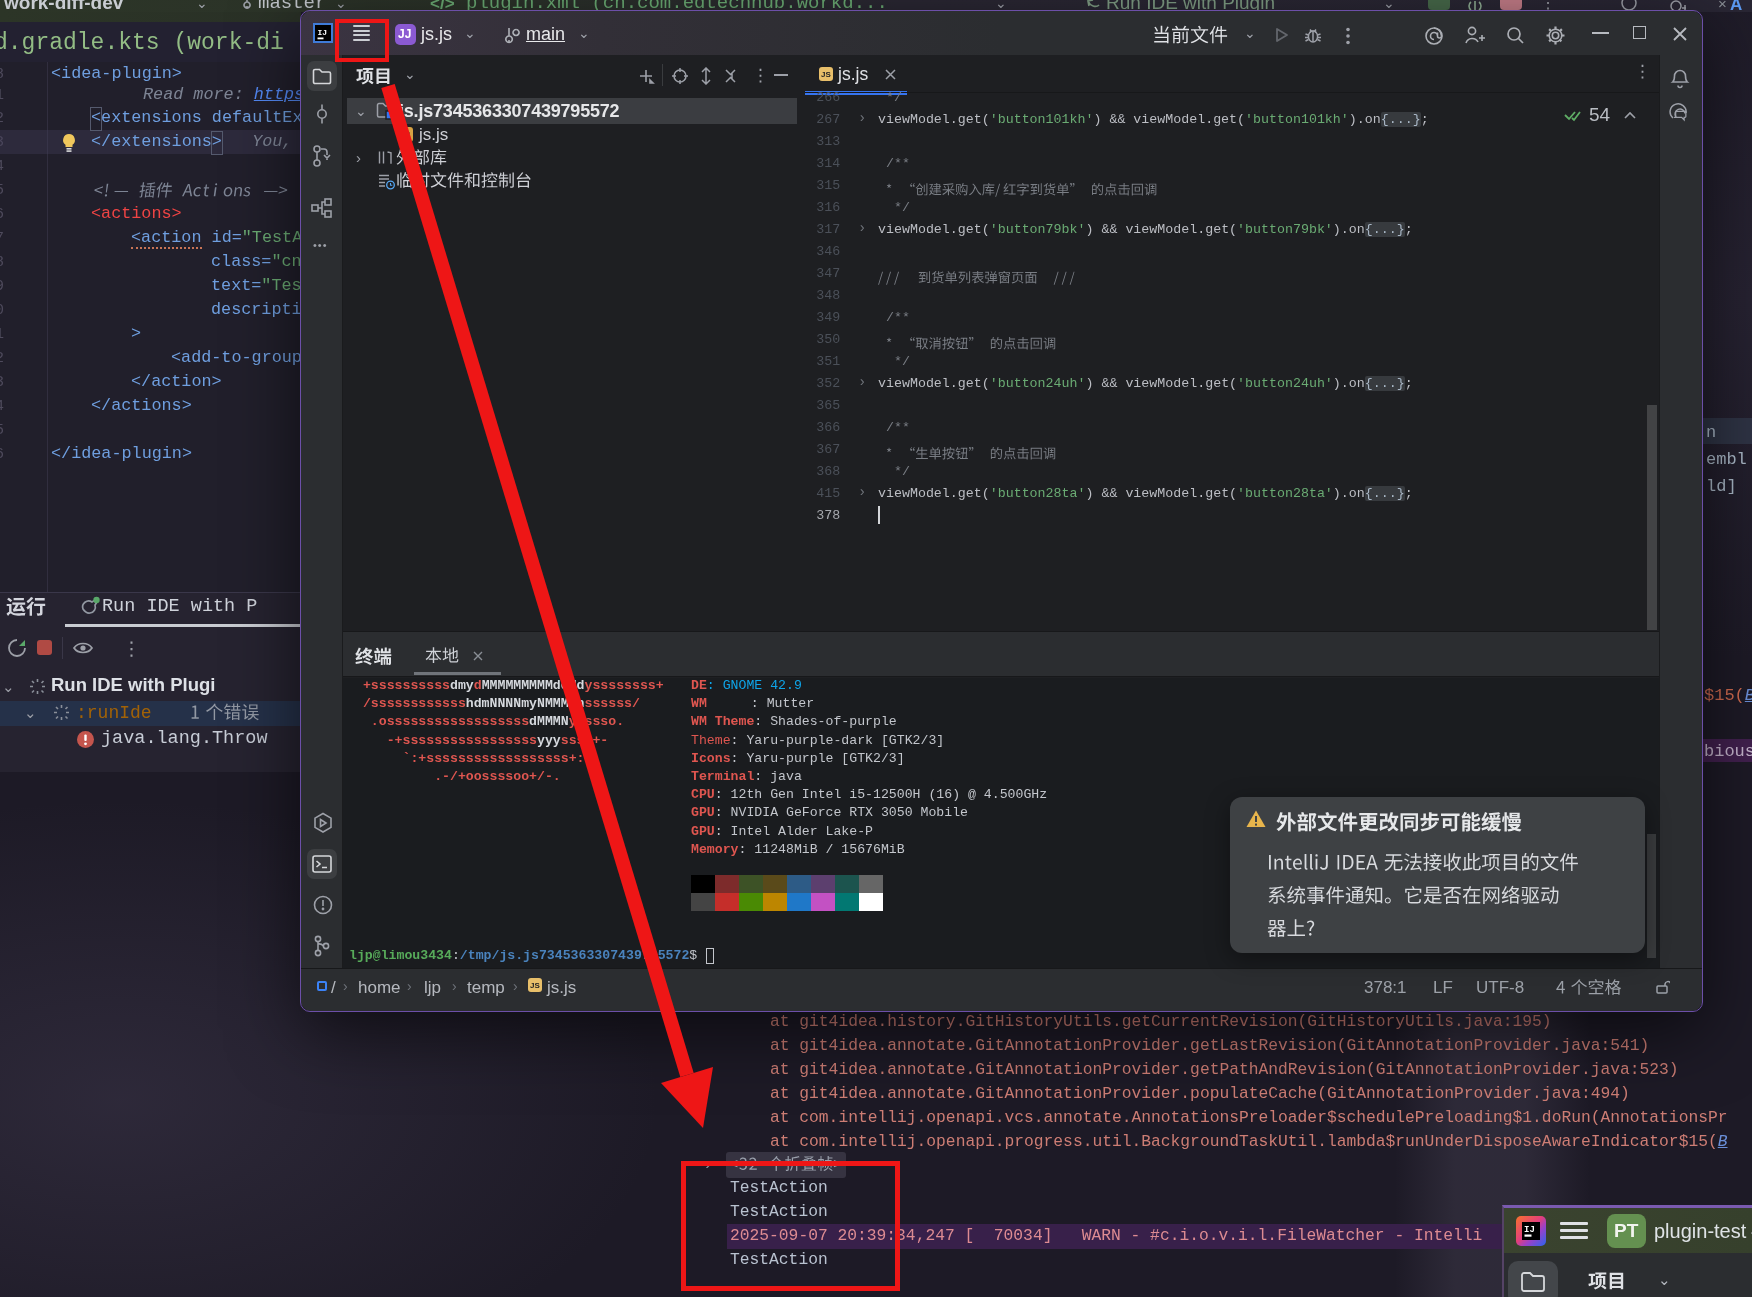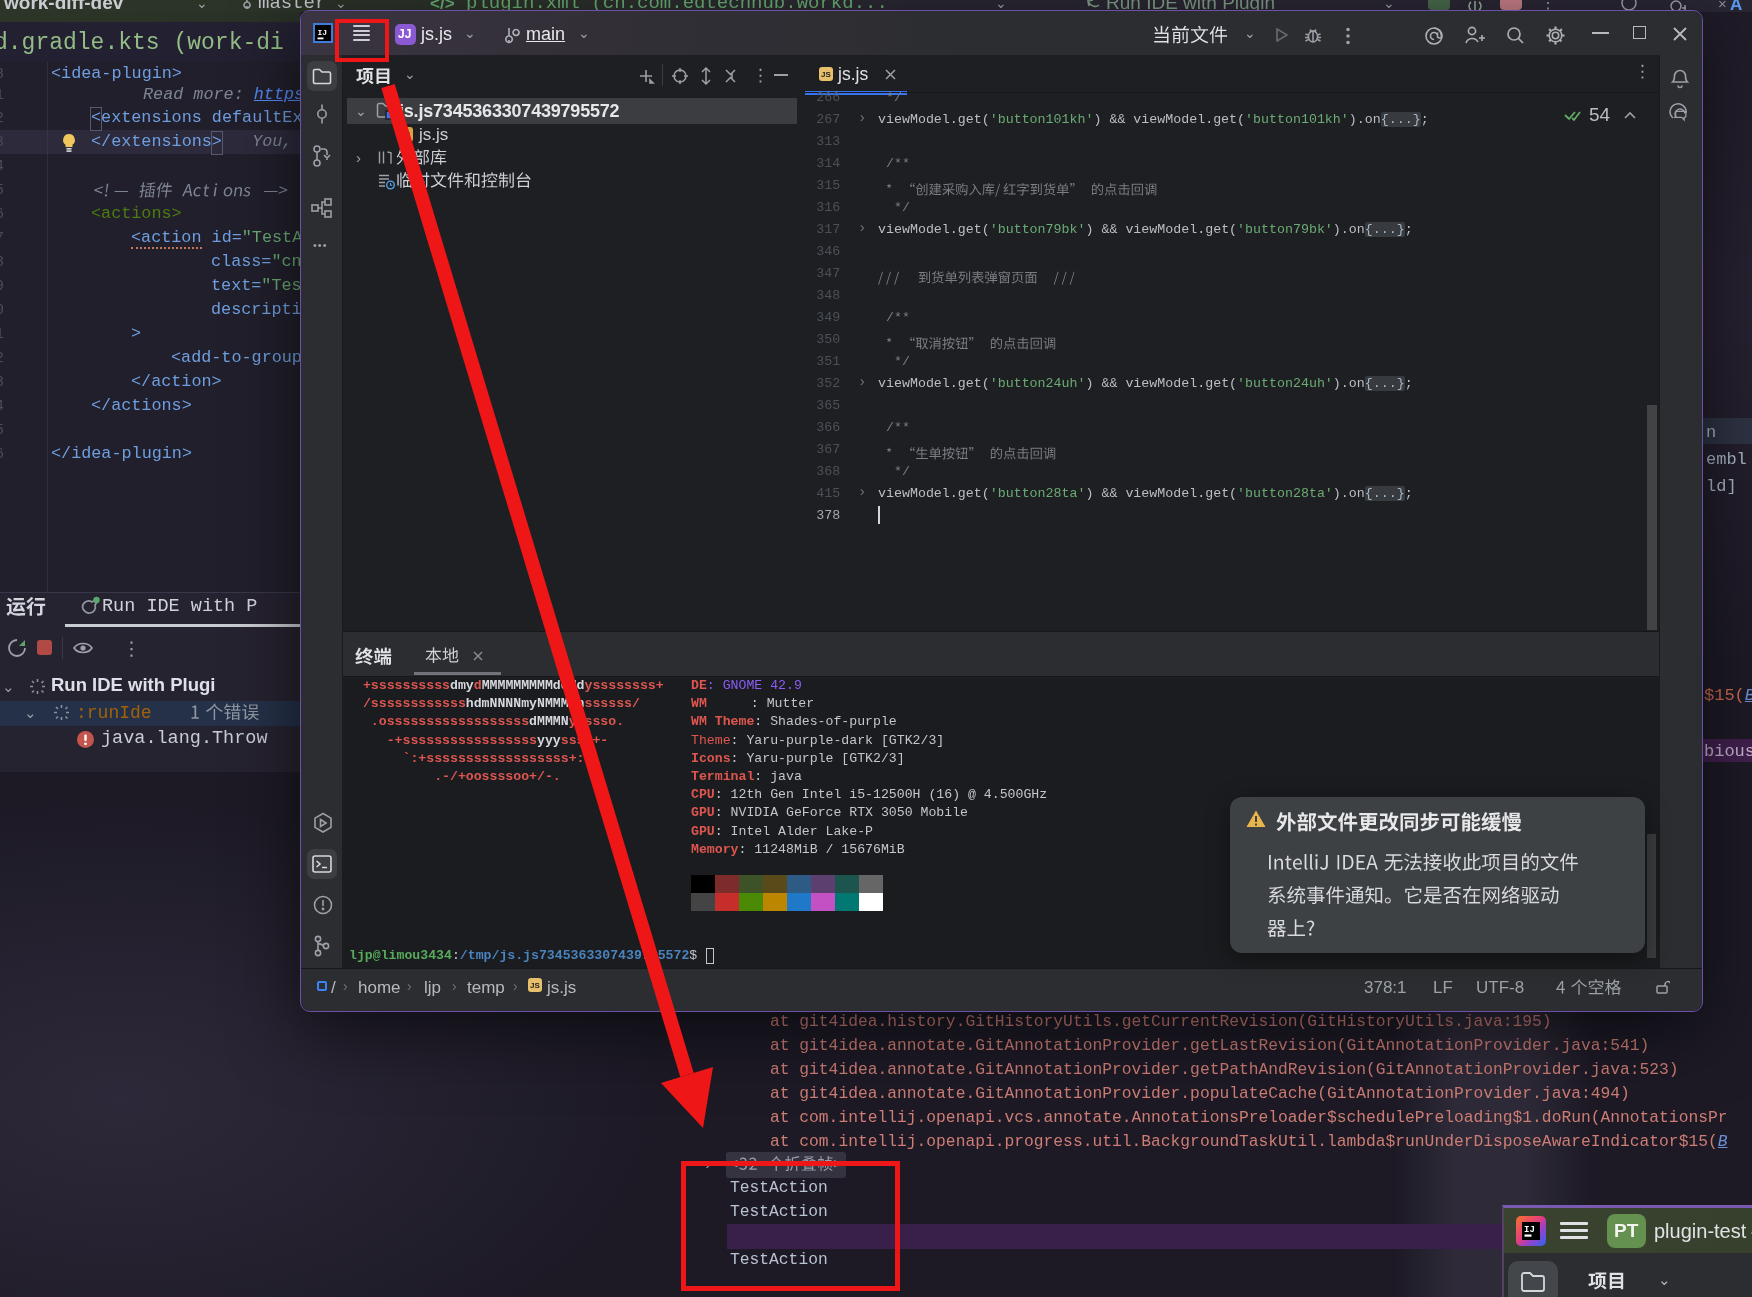--- a/index.html
+++ b/index.html
@@ -58,21 +58,21 @@
     <div style="position:absolute;left:0px;top:130px;width:301px;height:24px;background:rgba(70,64,92,0.35);"></div>
     <svg style="position:absolute;left:58px;top:131px" width="22" height="22" viewBox="0 0 22 22">
       <path d="M11 3 a6 6 0 0 1 3.5 10.8 l0 2.2 h-7 l0 -2.2 A6 6 0 0 1 11 3z" fill="#f0c75c"></path>
       <rect x="8.5" y="17" width="5" height="1.6" fill="#d9d9d9"></rect>
       <rect x="8.5" y="19.3" width="5" height="1.6" fill="#d9d9d9"></rect>
     </svg>
     <div style="position:absolute;left:51px;top:65.9px;font:16.8px 'Liberation Mono',monospace;line-height:1;white-space:pre;"><span style="color:#6f9fe0;">&lt;idea-plugin&gt;</span></div>
     <div style="position:absolute;left:143px;top:86.9px;font:16.8px 'Liberation Mono',monospace;line-height:1;white-space:pre;"><span style="color:#7d8494;font-style:italic;">Read more: </span><span style="color:#548af7;font-style:italic;text-decoration:underline;">https</span></div>
     <div style="position:absolute;left:91px;top:109.9px;font:16.8px 'Liberation Mono',monospace;line-height:1;white-space:pre;"><span style="color:#6f9fe0;">&lt;extensions</span><span style="color:#6f9fe0;"> defaultEx</span></div>
     <div style="position:absolute;left:91px;top:133.9px;font:16.8px 'Liberation Mono',monospace;line-height:1;white-space:pre;"><span style="color:#6f9fe0;">&lt;/extensions&gt;</span><span style="color:#7d8494;font-style:italic;">   You,</span></div>
-    <div style="position:absolute;left:91px;top:205.9px;font:16.8px 'Liberation Mono',monospace;line-height:1;white-space:pre;"><span style="color:#4d7c0f;">&lt;actions&gt;</span></div>
+    <div style="position:absolute;left:91px;top:205.9px;font:16.8px 'Liberation Mono',monospace;line-height:1;white-space:pre;"><span style="color:#ef4444;">&lt;actions&gt;</span></div>
     <div style="position:absolute;left:131px;top:229.9px;font:16.8px 'Liberation Mono',monospace;line-height:1;white-space:pre;"><span style="color:#6f9fe0;border-bottom:2px dotted #c87456;">&lt;action</span><span style="color:#6f9fe0;"> id=</span><span style="color:#6aab73;">"TestA</span></div>
     <div style="position:absolute;left:211px;top:253.9px;font:16.8px 'Liberation Mono',monospace;line-height:1;white-space:pre;"><span style="color:#6f9fe0;">class=</span><span style="color:#6aab73;">"cn</span></div>
     <div style="position:absolute;left:211px;top:277.9px;font:16.8px 'Liberation Mono',monospace;line-height:1;white-space:pre;"><span style="color:#6f9fe0;">text=</span><span style="color:#6aab73;">"Tes</span></div>
     <div style="position:absolute;left:211px;top:301.9px;font:16.8px 'Liberation Mono',monospace;line-height:1;white-space:pre;"><span style="color:#6f9fe0;">descripti</span></div>
     <div style="position:absolute;left:131px;top:325.9px;font:16.8px 'Liberation Mono',monospace;line-height:1;white-space:pre;"><span style="color:#6f9fe0;">&gt;</span></div>
     <div style="position:absolute;left:171px;top:349.9px;font:16.8px 'Liberation Mono',monospace;line-height:1;white-space:pre;"><span style="color:#6f9fe0;">&lt;add-to-group</span></div>
     <div style="position:absolute;left:131px;top:373.9px;font:16.8px 'Liberation Mono',monospace;line-height:1;white-space:pre;"><span style="color:#6f9fe0;">&lt;/action&gt;</span></div>
     <div style="position:absolute;left:91px;top:397.9px;font:16.8px 'Liberation Mono',monospace;line-height:1;white-space:pre;"><span style="color:#6f9fe0;">&lt;/actions&gt;</span></div>
     <div style="position:absolute;left:51px;top:445.9px;font:16.8px 'Liberation Mono',monospace;line-height:1;white-space:pre;"><span style="color:#6f9fe0;">&lt;/idea-plugin&gt;</span></div>
     <svg style="position:absolute;left:93px;top:177px;overflow:visible" width="215" height="29" viewBox="0 -19.3 215 29">
@@ -132,20 +132,21 @@
     <div style="position:absolute;left:770px;top:1110.3px;font:normal 16.3px 'Liberation Mono',monospace;color:#cd7d74;line-height:1;white-space:pre;">at com.intellij.openapi.vcs.annotate.AnnotationsPreloader$schedulePreloading$1.doRun(AnnotationsPr</div>
     <div style="position:absolute;left:770px;top:1134.3px;font:16.3px 'Liberation Mono',monospace;line-height:1;white-space:pre;"><span style="color:#cd7d74;">at com.intellij.openapi.progress.util.BackgroundTaskUtil.lambda$runUnderDisposeAwareIndicator$15(</span><span style="color:#6a8fd8;font-style:italic;text-decoration:underline;">B</span></div>
     <div style="position:absolute;left:703px;top:1155.7px;font:normal 17px 'Liberation Mono',monospace;color:#8a8f99;line-height:1;white-space:pre;">›</div>
     <div style="position:absolute;left:726px;top:1152px;width:120px;height:26px;background:rgba(112,110,128,0.30);border-radius:3px;"></div>
     <svg style="position:absolute;left:729px;top:1151px;overflow:visible" width="134" height="28" viewBox="0 -18.7 134 28">
       <path d="M8.4 -2.4L8.4 -3.7L4.6 -5.1L2.1 -6.0L2.1 -6.1L4.6 -7.0L8.4 -8.4L8.4 -9.7L0.6 -6.6L0.6 -5.5ZM14.1 0.2C16.2 0.2 17.9 -1.1 17.9 -3.2C17.9 -4.8 16.8 -5.9 15.4 -6.2L15.4 -6.3C16.7 -6.7 17.5 -7.7 17.5 -9.2C17.5 -11.1 16 -12.2 14 -12.2C12.6 -12.2 11.6 -11.6 10.7 -10.7L11.5 -9.8C12.2 -10.5 13 -11 14 -11.0C15.2 -11 16 -10.2 16 -9.1C16 -7.8 15.2 -6.8 12.7 -6.8L12.7 -5.6C15.5 -5.6 16.4 -4.7 16.4 -3.2C16.4 -1.9 15.4 -1 14 -1.0C12.6 -1 11.7 -1.7 11 -2.4L10.3 -1.4C11 -0.6 12.2 0.2 14.1 0.2ZM20.3 0.0L27.8 0.0L27.8 -1.3L24.5 -1.3C23.9 -1.3 23.1 -1.2 22.5 -1.2C25.3 -3.8 27.2 -6.3 27.2 -8.7C27.2 -10.8 25.9 -12.2 23.7 -12.2C22.2 -12.2 21.2 -11.5 20.2 -10.4L21.1 -9.6C21.7 -10.4 22.6 -11 23.6 -11.0C25 -11 25.8 -10 25.8 -8.6C25.8 -6.5 24 -4.2 20.3 -0.9ZM46.6 -8.9L46.6 1.3L47.9 1.3L47.9 -8.9ZM47.4 -13.7C45.7 -11 42.8 -8.6 39.7 -7.3C40 -7 40.4 -6.5 40.6 -6.1C43.1 -7.4 45.5 -9.3 47.3 -11.5C49.5 -9 51.6 -7.4 54 -6.1C54.2 -6.5 54.6 -7 54.9 -7.2C52.4 -8.5 50.1 -10 48 -12.5L48.5 -13.2ZM62.8 -12.2L62.8 -7.1C62.8 -4.5 62.6 -1.8 61 0.5C61.3 0.7 61.8 1 62 1.3C63.7 -1.2 64 -4.1 64 -7.1L67.1 -7.1L67.1 1.2L68.3 1.2L68.3 -7.1L71.1 -7.1L71.1 -8.3L64 -8.3L64 -11.3C66.3 -11.6 68.8 -12 70.5 -12.5L69.7 -13.6C68.1 -13 65.2 -12.5 62.8 -12.2ZM58.6 -13.7L58.6 -10.4L56.3 -10.4L56.3 -9.2L58.6 -9.2L58.6 -5.7L56 -5.1L56.4 -3.9L58.6 -4.5L58.6 -0.2C58.6 0 58.5 0.1 58.3 0.1C58 0.1 57.4 0.1 56.6 0.1C56.8 0.4 57 0.9 57 1.2C58.1 1.2 58.7 1.2 59.2 1.0C59.6 0.8 59.8 0.5 59.8 -0.2L59.8 -4.9L62.1 -5.6L61.9 -6.7L59.8 -6.1L59.8 -9.2L62 -9.2L62 -10.4L59.8 -10.4L59.8 -13.7ZM75.8 -11.7C76.9 -11.6 78 -11.4 79.1 -11.1C77.7 -10.8 76.1 -10.6 74.6 -10.5C74.7 -10.3 74.9 -10 75 -9.7C76.9 -9.9 78.9 -10.2 80.7 -10.8C82 -10.4 83.1 -10.1 84 -9.7L84.7 -10.4C84 -10.7 83 -10.9 82 -11.2C83.1 -11.7 84 -12.2 84.7 -12.9L84.1 -13.3L83.9 -13.3L75.2 -13.3L75.2 -12.5L82.8 -12.5C82.2 -12.1 81.5 -11.8 80.7 -11.5C79.3 -11.9 77.8 -12.1 76.3 -12.3ZM73.1 -6.1L73.1 -3.9L74.2 -3.9L74.2 -5.3L85.5 -5.3L85.5 -3.9L86.7 -3.9L86.7 -6.1L85.9 -6.1L86.7 -6.8C86.1 -7.1 85.4 -7.4 84.6 -7.7C85.4 -8.1 86.1 -8.7 86.6 -9.4L85.9 -9.7L85.7 -9.7L80.2 -9.7L80.2 -8.9L85 -8.9C84.6 -8.6 84.1 -8.3 83.6 -8.1C82.7 -8.3 81.9 -8.6 81 -8.8L80.4 -8.2C81.1 -8 81.8 -7.8 82.5 -7.6C81.6 -7.3 80.7 -7.1 79.8 -6.9C80 -6.8 80.2 -6.4 80.3 -6.2C81.4 -6.4 82.6 -6.7 83.6 -7.2C84.5 -6.8 85.3 -6.5 85.8 -6.1L73.3 -6.1C74.5 -6.4 75.6 -6.7 76.6 -7.2C77.4 -6.8 78.1 -6.5 78.6 -6.2L79.4 -6.8C78.9 -7.1 78.2 -7.4 77.5 -7.7C78.3 -8.2 79 -8.7 79.4 -9.4L78.8 -9.7L78.6 -9.7L73.4 -9.7L73.4 -8.9L77.8 -8.9C77.5 -8.6 77.1 -8.3 76.6 -8.1C75.8 -8.3 75 -8.6 74.3 -8.8L73.7 -8.2C74.3 -8 74.9 -7.8 75.5 -7.6C74.7 -7.3 73.7 -7 72.7 -6.9C72.9 -6.7 73.2 -6.4 73.3 -6.1ZM76.5 -2.3L83.1 -2.3L83.1 -1.5L76.5 -1.5ZM76.5 -3.0L76.5 -3.8L83.1 -3.8L83.1 -3.0ZM76.5 -0.8L83.1 -0.8L83.1 0.0L76.5 0.0ZM75.4 -4.6L75.4 0.0L72.6 0.0L72.6 0.9L87.1 0.9L87.1 0.0L84.3 0.0L84.3 -4.6ZM99.5 -1.0C100.7 -0.3 102.2 0.7 102.9 1.3L103.6 0.5C102.9 -0.2 101.3 -1.1 100.1 -1.7ZM98.7 -7.4L98.7 -4.5C98.7 -2.9 98.3 -0.9 94.4 0.3C94.6 0.6 95 1 95.1 1.3C99.2 -0.2 99.9 -2.5 99.9 -4.5L99.9 -7.4ZM95.9 -9.7L95.9 -2.0L97 -2.0L97 -8.6L101.5 -8.6L101.5 -2.1L102.6 -2.1L102.6 -9.7L99.8 -9.7L99.8 -11.1L103.5 -11.1L103.5 -12.2L99.8 -12.2L99.8 -13.7L98.6 -13.7L98.6 -9.7ZM89.3 -10.6L89.3 -2.1L90.2 -2.1L90.2 -9.5L91.5 -9.5L91.5 1.3L92.5 1.3L92.5 -9.5L93.8 -9.5L93.8 -3.4C93.8 -3.3 93.8 -3.3 93.7 -3.2C93.6 -3.2 93.3 -3.2 92.9 -3.3C93 -3 93.2 -2.5 93.2 -2.2C93.8 -2.2 94.1 -2.2 94.4 -2.4C94.7 -2.6 94.8 -2.9 94.8 -3.4L94.8 -10.6L92.5 -10.6L92.5 -13.7L91.5 -13.7L91.5 -10.6ZM104.9 -2.4L112.8 -5.5L112.8 -6.6L104.9 -9.7L104.9 -8.4L108.8 -7.0L111.2 -6.1L111.2 -6.0L108.8 -5.1L104.9 -3.7Z" fill="#9aa0ac"></path>
     </svg>
     <div style="position:absolute;left:730px;top:1180.3px;font:normal 16.3px 'Liberation Mono',monospace;color:#b9c2d0;line-height:1;white-space:pre;">TestAction</div>
     <div style="position:absolute;left:730px;top:1204.3px;font:normal 16.3px 'Liberation Mono',monospace;color:#b9c2d0;line-height:1;white-space:pre;">TestAction</div>
     <div style="position:absolute;left:727px;top:1224px;width:776px;height:25px;background:#38204a;"></div>
+    <div style="position:absolute;left:730px;top:1228.3px;font:normal 16.3px 'Liberation Mono',monospace;color:#dd8b92;line-height:1;white-space:pre;">2025-09-07 20:39:34,247 [  70034]   WARN - #c.i.o.v.i.l.FileWatcher - Intelli</div>
     <div style="position:absolute;left:730px;top:1252.3px;font:normal 16.3px 'Liberation Mono',monospace;color:#b9c2d0;line-height:1;white-space:pre;">TestAction</div>
     <div style="position:absolute;left:1703px;top:418px;width:49px;height:26px;background:#2e3344;"></div>
     <div style="position:absolute;left:1706px;top:423.7px;font:normal 17px 'Liberation Mono',monospace;color:#a9b7c6;line-height:1;white-space:pre;">n</div>
     <div style="position:absolute;left:1706px;top:450.7px;font:normal 17px 'Liberation Mono',monospace;color:#a9b7c6;line-height:1;white-space:pre;">embl</div>
     <div style="position:absolute;left:1706px;top:477.7px;font:normal 17px 'Liberation Mono',monospace;color:#a9b7c6;line-height:1;white-space:pre;">ld]</div>
     <div style="position:absolute;left:1704px;top:686.7px;font:17px 'Liberation Mono',monospace;line-height:1;white-space:pre;"><span style="color:#cf6a4f;">$15(</span><span style="color:#6a8fd8;font-style:italic;text-decoration:underline;">B</span></div>
     <div style="position:absolute;left:1702px;top:739px;width:50px;height:23px;background:#41204e;"></div>
     <div style="position:absolute;left:1704px;top:742.7px;font:normal 17px 'Liberation Mono',monospace;color:#c5b5cd;line-height:1;white-space:pre;">bious</div>
     <div style="position:absolute;left:1502px;top:1205px;width:250px;height:92px;background:#2b2d30;border-top:3px solid #7a5ab0;border-left:2px solid #554366;"></div>
     <div style="position:absolute;left:1504px;top:1208px;width:248px;height:45px;background:linear-gradient(90deg,#3a432f,#36402c);"></div>
@@ -449,21 +450,21 @@
         <path d="M2 2 l8 8 M10 2 l-8 8" stroke="#8a8f96" stroke-width="1.4"></path>
       </svg>
       <div style="position:absolute;left:113px;top:661px;width:87px;height:3px;background:#70747a;"></div>
       <div style="position:absolute;left:42px;top:667px;width:1316px;height:290px;background:#1a1c1f;"></div>
       <div style="position:absolute;left:54px;top:667.9px;font:13.2px 'Liberation Mono',monospace;line-height:1;white-space:pre;font-weight:bold;"><span style="color:#df5650;"> +ssssssssss</span><span style="color:#d6d9de;">dmy</span><span style="color:#df5650;">d</span><span style="color:#d6d9de;">MMMMMMMMMdddd</span><span style="color:#df5650;">y</span><span style="color:#df5650;">ssssssss+</span></div>
       <div style="position:absolute;left:54px;top:686.1px;font:13.2px 'Liberation Mono',monospace;line-height:1;white-space:pre;font-weight:bold;"><span style="color:#df5650;"> /ssssssssssss</span><span style="color:#d6d9de;">hdmNNNNmyNMMMMh</span><span style="color:#df5650;">ssssss/</span></div>
       <div style="position:absolute;left:54px;top:704.3px;font:13.2px 'Liberation Mono',monospace;line-height:1;white-space:pre;font-weight:bold;"><span style="color:#df5650;">  .ossssssssssssssssss</span><span style="color:#d6d9de;">dMMMN</span><span style="color:#df5650;">ysssso.</span></div>
       <div style="position:absolute;left:54px;top:722.5px;font:13.2px 'Liberation Mono',monospace;line-height:1;white-space:pre;font-weight:bold;"><span style="color:#df5650;">    -+sssssssssssssssss</span><span style="color:#d6d9de;">yyy</span><span style="color:#df5650;">ssss+-</span></div>
       <div style="position:absolute;left:54px;top:740.7px;font:13.2px 'Liberation Mono',monospace;line-height:1;white-space:pre;font-weight:bold;"><span style="color:#df5650;">      `:+ssssssssssssssssss+:`</span></div>
       <div style="position:absolute;left:54px;top:758.9px;font:13.2px 'Liberation Mono',monospace;line-height:1;white-space:pre;font-weight:bold;"><span style="color:#df5650;">          .-/+oossssoo+/-.</span></div>
-      <div style="position:absolute;left:390px;top:667.9px;font:13.2px 'Liberation Mono',monospace;line-height:1;white-space:pre;"><span style="color:#df5650;font-weight:bold;">DE</span><span style="color:#8b5cf6;font-family:Liberation Mono, monospace;">: GNOME 42.9</span></div>
+      <div style="position:absolute;left:390px;top:667.9px;font:13.2px 'Liberation Mono',monospace;line-height:1;white-space:pre;"><span style="color:#df5650;font-weight:bold;">DE</span><span style="color:#0ea5e9;font-family:Liberation Mono, monospace;">: GNOME 42.9</span></div>
       <div style="position:absolute;left:390px;top:686.1px;font:13.2px 'Liberation Mono',monospace;line-height:1;white-space:pre;"><span style="color:#df5650;font-weight:bold;">WM</span><span style="color:#c3c6cc;margin-left:44px;">: Mutter</span></div>
       <div style="position:absolute;left:390px;top:704.3px;font:13.2px 'Liberation Mono',monospace;line-height:1;white-space:pre;"><span style="color:#df5650;font-weight:bold;">WM Theme</span><span style="color:#c3c6cc;">: Shades-of-purple</span></div>
       <div style="position:absolute;left:390px;top:722.5px;font:13.2px 'Liberation Mono',monospace;line-height:1;white-space:pre;"><span style="color:#df5650;font-weight:normal;">Theme</span><span style="color:#c3c6cc;">: Yaru-purple-dark [GTK2/3]</span></div>
       <div style="position:absolute;left:390px;top:740.7px;font:13.2px 'Liberation Mono',monospace;line-height:1;white-space:pre;"><span style="color:#df5650;font-weight:bold;">Icons</span><span style="color:#c3c6cc;">: Yaru-purple [GTK2/3]</span></div>
       <div style="position:absolute;left:390px;top:758.9px;font:13.2px 'Liberation Mono',monospace;line-height:1;white-space:pre;"><span style="color:#df5650;font-weight:bold;">Terminal</span><span style="color:#c3c6cc;">: java</span></div>
       <div style="position:absolute;left:390px;top:777.1px;font:13.2px 'Liberation Mono',monospace;line-height:1;white-space:pre;"><span style="color:#df5650;font-weight:bold;">CPU</span><span style="color:#c3c6cc;">: 12th Gen Intel i5-12500H (16) @ 4.500GHz</span></div>
       <div style="position:absolute;left:390px;top:795.3px;font:13.2px 'Liberation Mono',monospace;line-height:1;white-space:pre;"><span style="color:#df5650;font-weight:bold;">GPU</span><span style="color:#c3c6cc;">: NVIDIA GeForce RTX 3050 Mobile</span></div>
       <div style="position:absolute;left:390px;top:813.5px;font:13.2px 'Liberation Mono',monospace;line-height:1;white-space:pre;"><span style="color:#df5650;font-weight:bold;">GPU</span><span style="color:#c3c6cc;">: Intel Alder Lake-P</span></div>
       <div style="position:absolute;left:390px;top:831.7px;font:13.2px 'Liberation Mono',monospace;line-height:1;white-space:pre;"><span style="color:#df5650;font-weight:bold;">Memory</span><span style="color:#c3c6cc;">: 11248MiB / 15676MiB</span></div>
       <div style="position:absolute;left:390px;top:864px;width:24px;height:18px;background:#000000;"></div>

